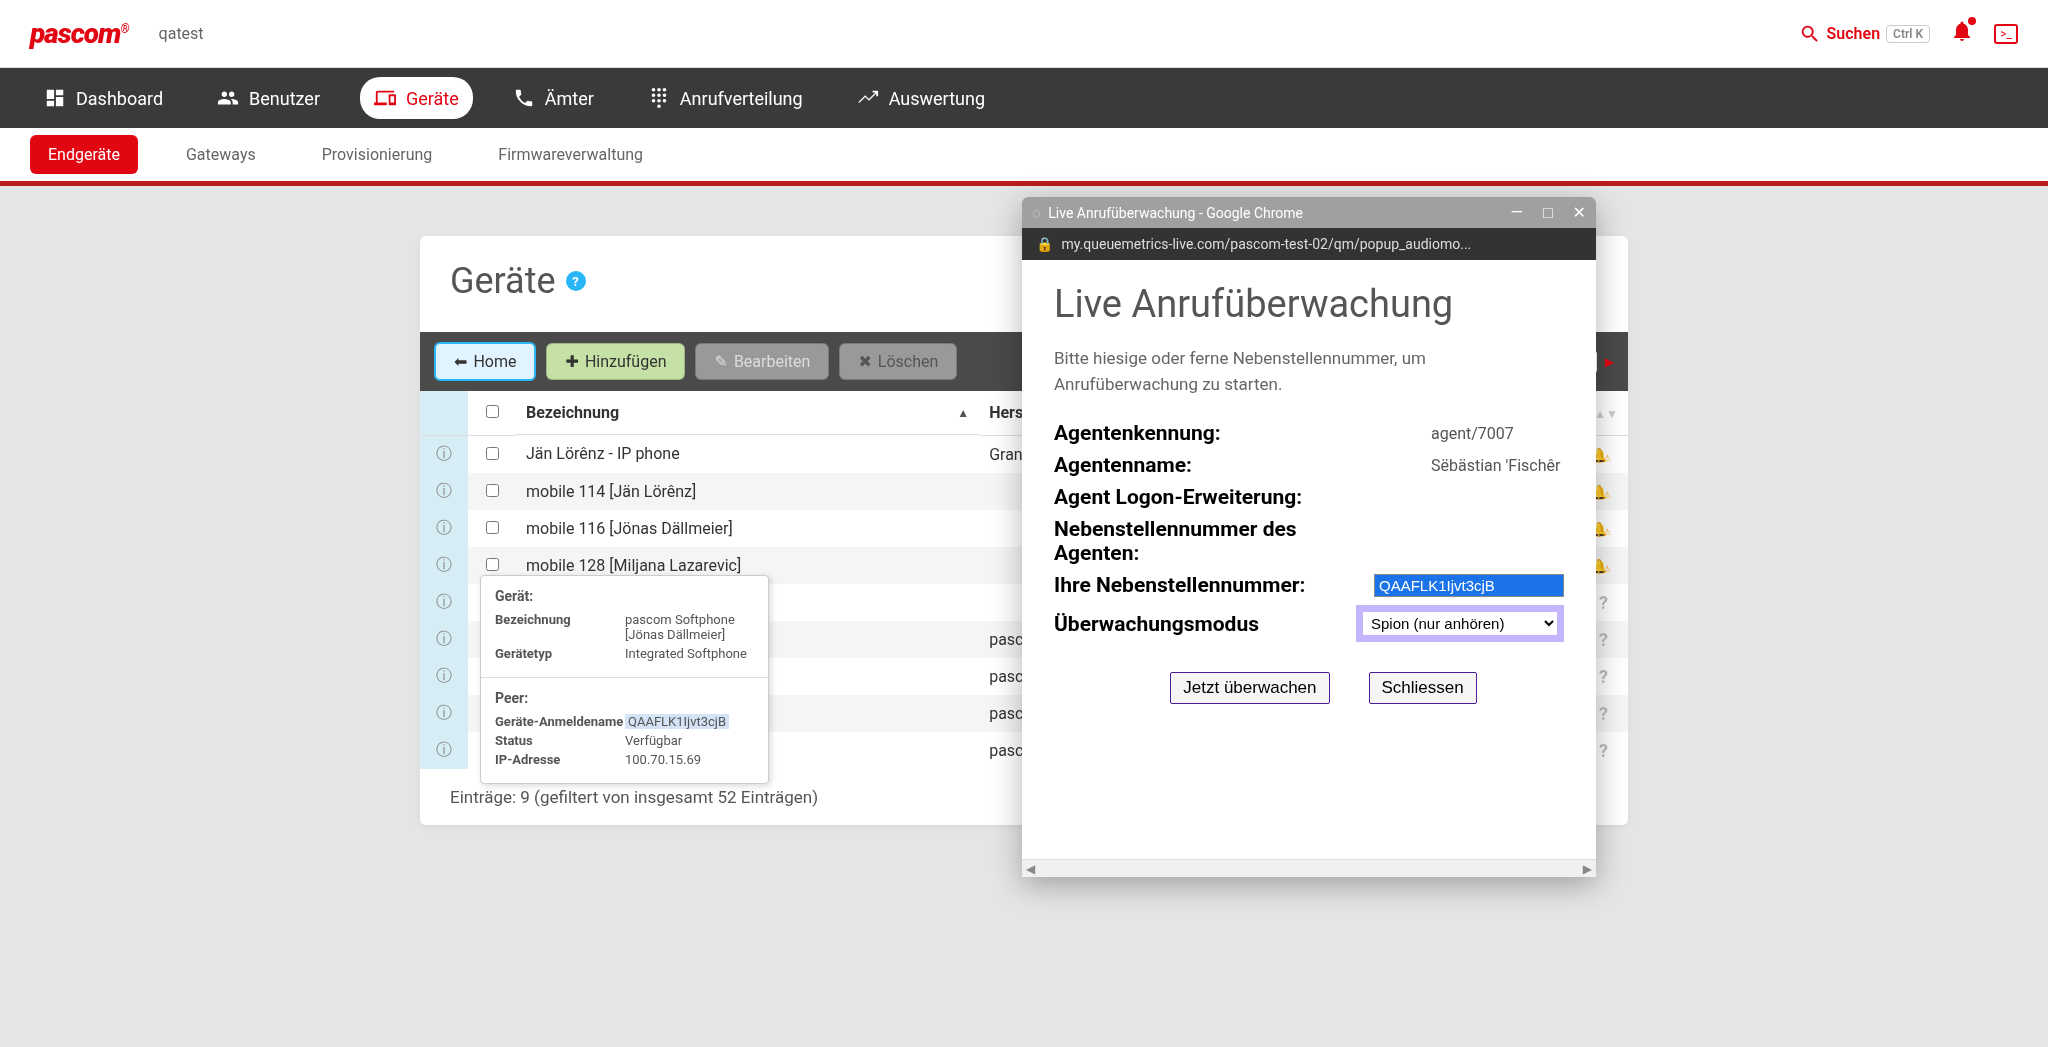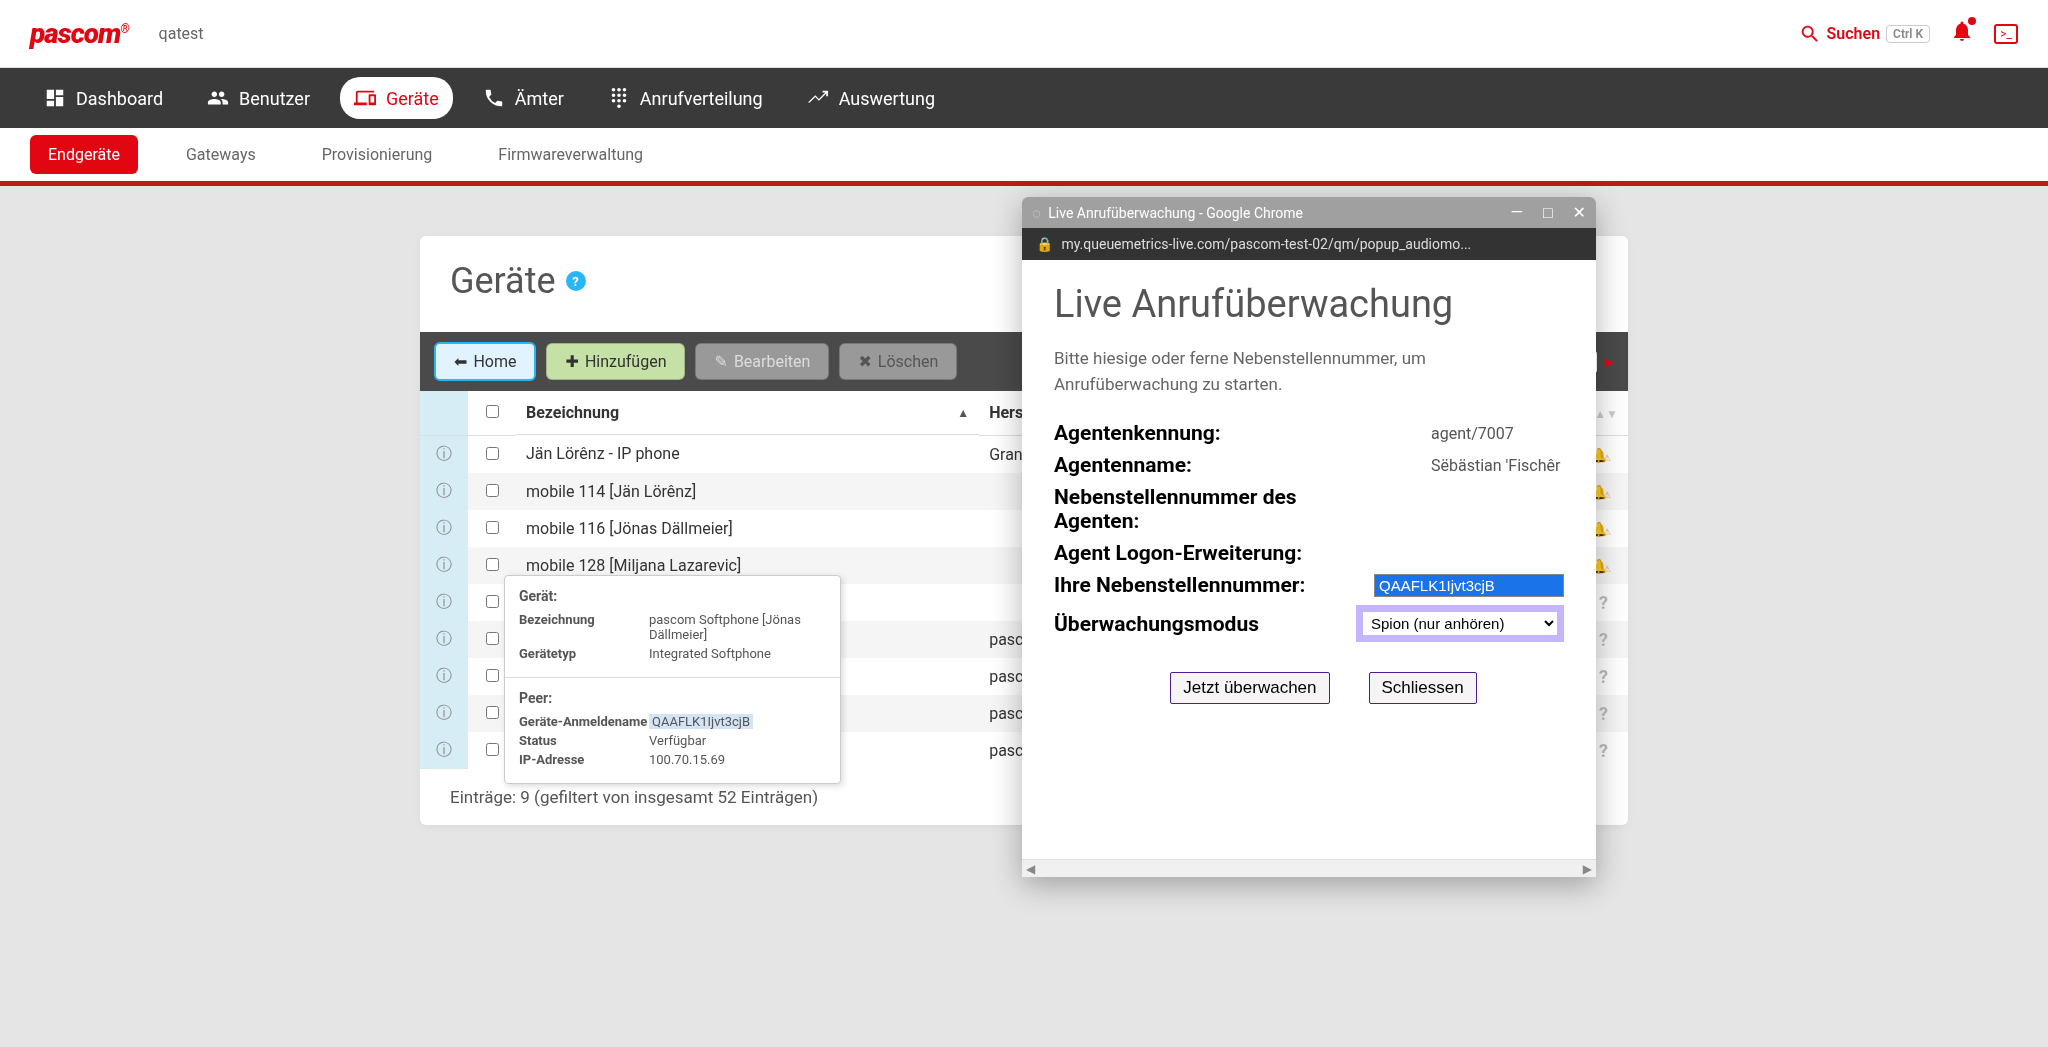--- a/index.html
+++ b/index.html
@@ -11,21 +11,21 @@
 .logo sup { font-size: 12px; }
 .tenant { color: #666; font-size: 16px; }
 .header-right { margin-left: auto; display: flex; align-items: center; gap: 20px; }
 .search-btn { display: flex; align-items: center; color: #e20613; font-weight: 600; gap: 6px; cursor: pointer; }
 .kbd { border: 1px solid #ccc; border-radius: 4px; padding: 1px 6px; font-size: 12px; color: #888; }
 .bell { color: #e20613; font-size: 22px; position: relative; cursor: pointer; }
 .bell::after { content: ''; position: absolute; top: -2px; right: -2px; width: 8px; height: 8px; background: #e20613; border-radius: 50%; }
 .terminal-icon { width: 24px; height: 20px; border: 2px solid #e20613; border-radius: 3px; display: flex; align-items: center; justify-content: center; color: #e20613; font-size: 12px; cursor: pointer; }
 
 
-.main-nav { background: #3a3a3a; height: 60px; display: flex; align-items: center; padding: 0 30px; gap: 16px; }
+.main-nav { background: #3a3a3a; height: 60px; display: flex; align-items: center; padding: 0 30px; gap: 26px; }
 .nav-item { display: flex; align-items: center; gap: 10px; color: #fff; font-size: 18px; cursor: pointer; padding: 10px 14px; border-radius: 20px; }
 .nav-item.active { background: #fff; color: #e20613; }
 .nav-icon { width: 22px; height: 22px; fill: currentColor; }
 
 
 .sub-nav { background: #fff; height: 58px; display: flex; align-items: center; padding: 0 30px; gap: 30px; border-bottom: 5px solid #b91c1c; }
 .sub-item { color: #666; font-size: 16px; padding: 10px 18px; border-radius: 6px; cursor: pointer; }
 .sub-item.active { background: #e20613; color: #fff; }
 
 
@@ -59,21 +59,21 @@
 .info-icon { color: #888; font-size: 16px; cursor: pointer; }
 .status-icon { text-align: right; padding-right: 20px; }
 .question { color: #bbb; font-size: 18px; font-weight: bold; }
 .warn-tri { width: 18px; height: 16px; display: inline-block; position: relative; }
 .warn-tri::before { content: '🔔'; font-size: 14px; }
 .warn-tri::after { content: '⚠'; position: absolute; font-size: 9px; right: -3px; bottom: -2px; color: #f5a623; }
 
 .footer-row td { padding: 18px 30px; color: #555; font-size: 17px; }
 
 
-.tooltip { position: absolute; left: 504px; top: 575px; width: 337px; background: #fff; border: 1px solid #ccc; border-radius: 4px; box-shadow: 2px 2px 6px rgba(0,0,0,0.15); font-size: 14px; z-index: 10; }
+.tooltip { position: absolute; left: 480px; top: 575px; width: 289px; background: #fff; border: 1px solid #ccc; border-radius: 4px; box-shadow: 2px 2px 6px rgba(0,0,0,0.15); font-size: 14px; z-index: 10; }
 .tt-section { padding: 12px 14px; border-bottom: 1px solid #ddd; }
 .tt-section:last-child { border-bottom: none; }
 .tt-header { font-weight: bold; color: #555; margin-bottom: 8px; }
 .tt-row { display: flex; margin-bottom: 4px; }
 .tt-label { width: 130px; font-weight: bold; color: #555; font-size: 13px; }
 .tt-val { color: #555; font-size: 13px; flex: 1; }
 .tt-link { color: #1e88e5; }
 .tt-hl { background: #d4e3f5; padding: 0 3px; }
 
 
@@ -329,25 +329,25 @@
     <div class="pw-desc">Bitte hiesige oder ferne Nebenstellennummer, um Anrufüberwachung zu starten.</div>
     <div class="pw-row">
         <div class="pw-label">Agentenkennung:</div>
         <div class="pw-val">agent/7007</div>
       </div>
     <div class="pw-row">
         <div class="pw-label">Agentenname:</div>
         <div class="pw-val">Sëbästian 'Fischêr</div>
       </div>
     <div class="pw-row">
+        <div class="pw-label">Agent Logon-Erweiterung:</div>
+        <div class="pw-val"></div>
+      </div>
+    <div class="pw-row">
         <div class="pw-label">Nebenstellennummer des Agenten:</div>
-        <div class="pw-val"></div>
-      </div>
-    <div class="pw-row">
-        <div class="pw-label">Agent Logon-Erweiterung:</div>
         <div class="pw-val"></div>
       </div>
     <div class="pw-row">
         <div class="pw-label">Ihre Nebenstellennummer:</div>
         <div><input class="pw-input sel" value="QAAFLK1Ijvt3cjB" style=""></div>
       </div>
     <div class="pw-row">
         <div class="pw-label">Überwachungsmodus</div>
         <div><select class="pw-select"><option>Spion (nur anhören)</option></select></div>
       </div>

